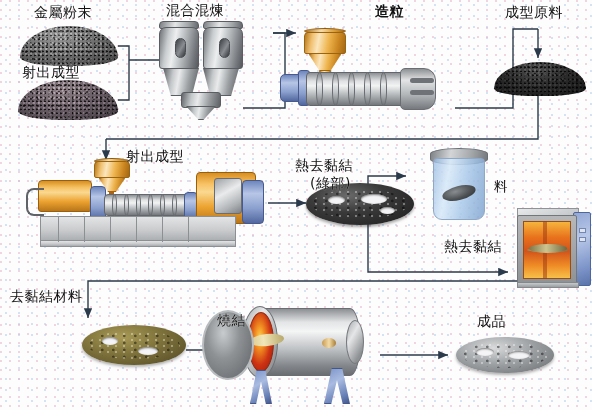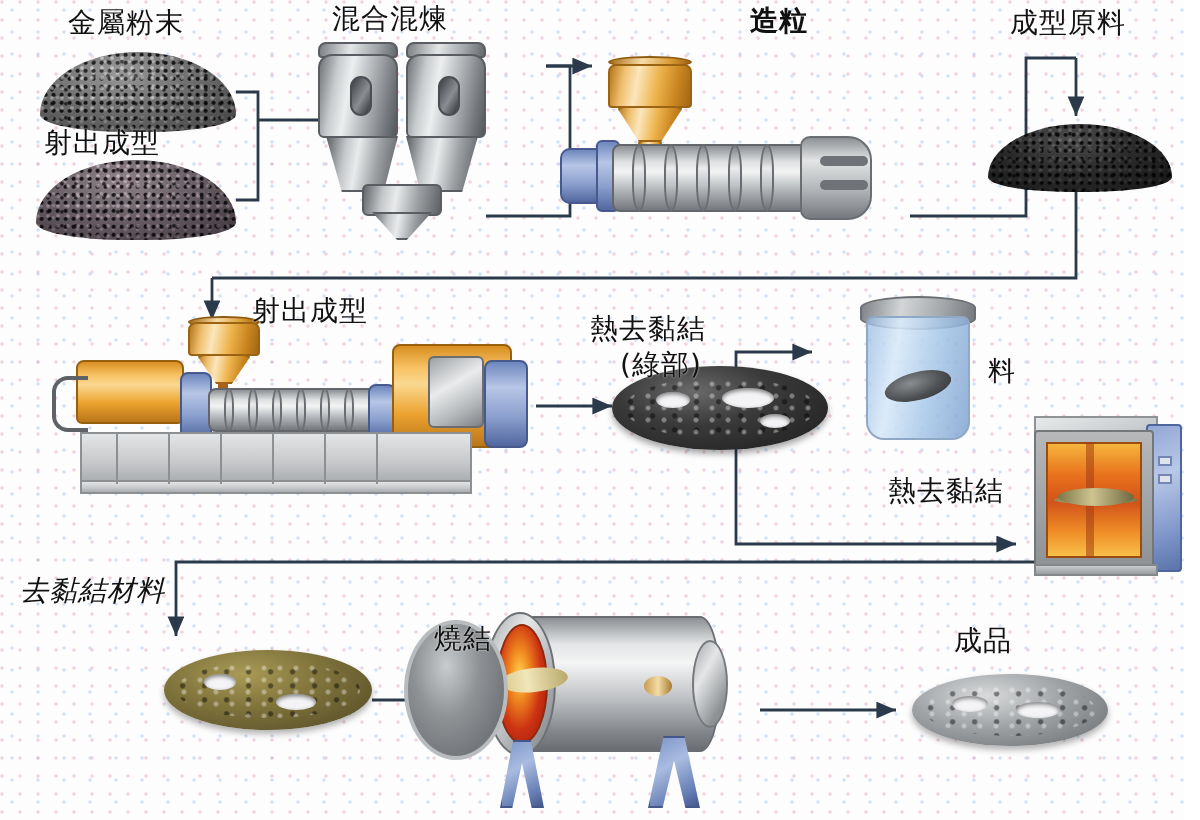--- a/index.html
+++ b/index.html
@@ -400,18 +400,18 @@
   <div class="lbl" style="left:505px;top:4px;">成型原料</div>
   <div class="lbl" style="left:126px;top:148px;">射出成型</div>
 
   <div class="lbl" style="left:295px;top:157px;">熱去黏結</div>
   <div class="lbl" style="left:310px;top:175px;">(綠部)</div>
 
   <div class="lbl sm" style="left:494px;top:178px;">料</div>
 
   <div class="lbl" style="left:444px;top:238px;">熱去黏結</div>
 
-  <div class="lbl" style="left:10px;top:288px;font-style:italic;">去黏結材料</div>
+  <div class="lbl" style="left:10px;top:288px;">去黏結材料</div>
 
   <div class="lbl" style="left:217px;top:312px;">燒結</div>
   <div class="lbl" style="left:477px;top:313px;text-align:right;">成品</div>
 
 </div>
 
 </body></html>

